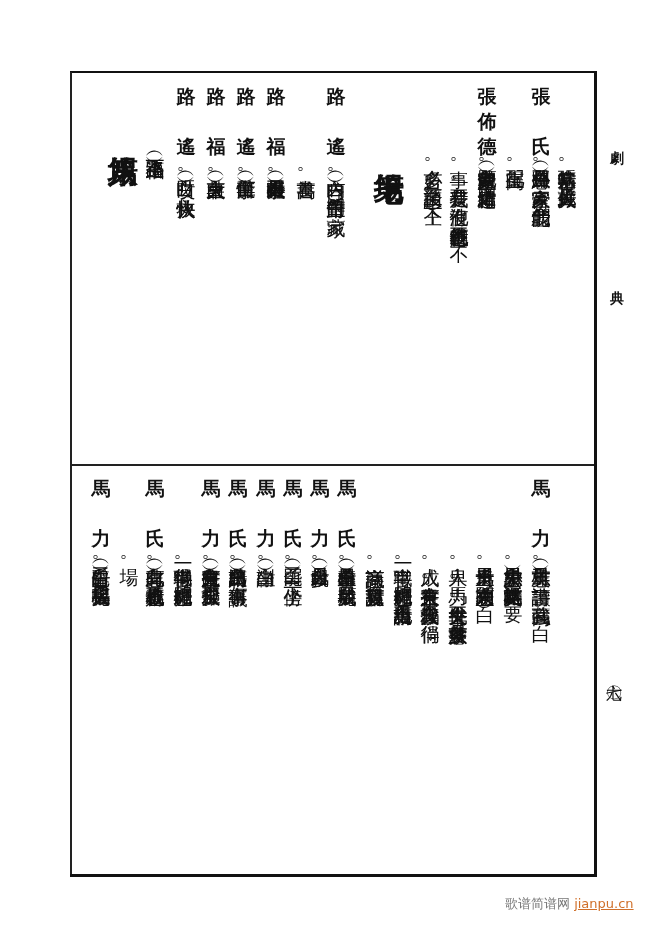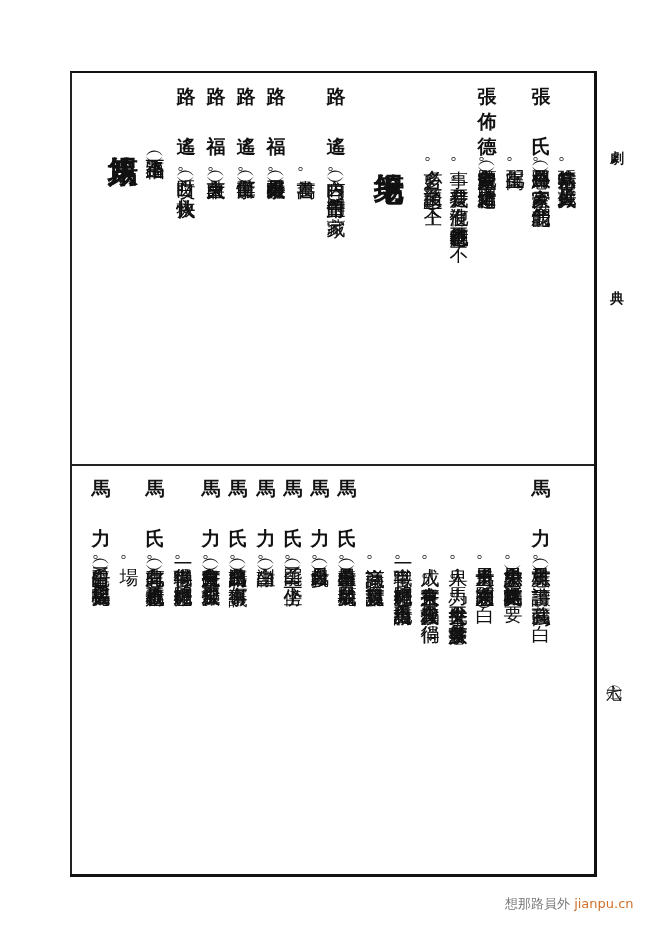--- a/index.html
+++ b/index.html
@@ -12,21 +12,21 @@
   .divider{position:absolute;left:72px;top:464px;width:522px;height:2px;background:#222;}
   .col{position:absolute;width:24px;font-size:19px;line-height:22px;text-align:center;
        writing-mode:vertical-rl;text-orientation:upright;letter-spacing:0;white-space:nowrap;}
   .name{position:absolute;width:24px;font-size:19px;text-align:center;font-weight:bold;}
   .name span{display:block;height:25px;}
   .scene{position:absolute;width:34px;font-size:30px;line-height:34px;writing-mode:vertical-rl;
          text-orientation:upright;font-weight:bold;}
   .margin-head{position:absolute;left:608px;font-size:14px;font-weight:bold;width:18px;text-align:center;}
   .pageno{position:absolute;left:603px;top:672px;font-size:16px;writing-mode:vertical-rl;text-orientation:upright;}
   .watermark{position:absolute;left:505px;top:895px;font-size:13px;color:#777;font-family:"DejaVu Sans",sans-serif;}
-  .watermark .w2{color:#d0702a;}
+  .watermark .w2{color:#d0702a;text-decoration:underline;}
 </style>
 </head>
 <body>
 
 <div class="frame-top"></div>
 <div class="frame-left"></div>
 <div class="frame-right"></div>
 <div class="frame-bottom"></div>
 <div class="divider"></div>
 
@@ -130,15 +130,15 @@
     <div class="col" style="left: 254px; top: 553px;">（白）謝坐。</div>
     <div class="col" style="left: 226px; top: 553px;">（白）將爲娘請出。有何事議。</div>
     <div class="col" style="left: 199px; top: 553px;">（白）兒有意去往東京。投奔叔父那里。</div>
     <div class="col" style="left: 171px; top: 553px;">倘得一官半職。也好光耀門楣。</div>
     <div class="col" style="left: 143px; top: 553px;">（白）兒有此志。也就不枉爲娘教子一</div>
     <div class="col" style="left: 117px; top: 553px;">場。</div>
     <div class="col" style="left: 89px; top: 553px;">（白）兒告辭了。（唱二簧搖板）男兒</div>
   </div>
 
 <div class="watermark">
-  <span>想那路員外</span>
+  <span>歌谱简谱网</span>
   <span class="w2">jianpu.cn</span>
 </div>
 
 </body></html>

